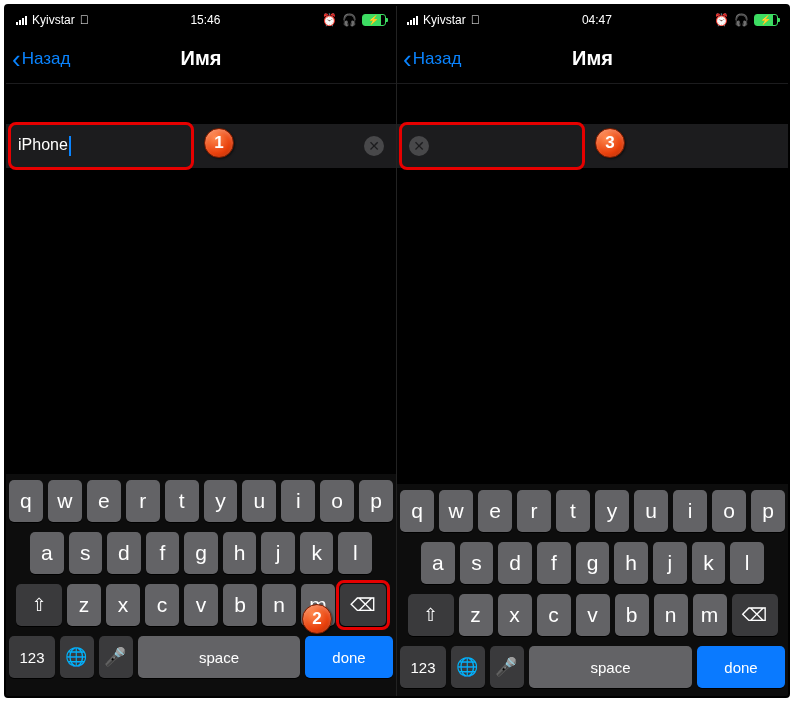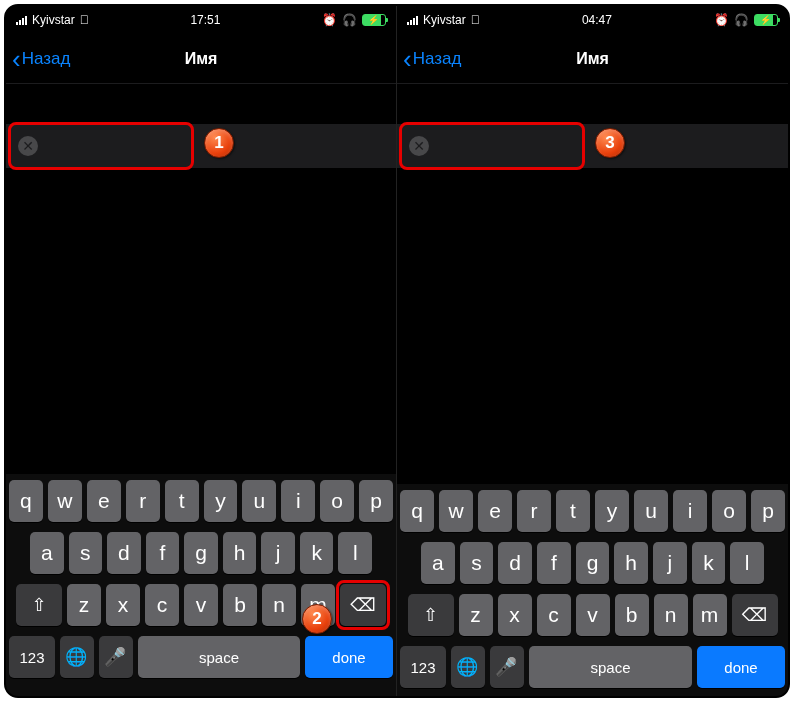--- a/index.html
+++ b/index.html
@@ -8,21 +8,21 @@
     background: #fff;
     width: 794px;
     height: 703px;
     position: relative;
   }
   .container {
     position: absolute;
     left: 4px; top: 4px;
     width: 786px; height: 694px;
     border: 2px solid #000;
-    border-radius: 14px;
+    border-radius: 4px;
     overflow: hidden;
     display: flex;
     background: #000;
   }
   .phone {
     width: 50%;
     height: 100%;
     background: #000;
     position: relative;
     display: flex;
@@ -59,21 +59,21 @@
     font-size: 26px;
     line-height: 1;
     margin-right: 1px;
     font-weight: 300;
   }
   .nav-title {
     position: absolute;
     left: 50%;
     transform: translateX(-50%);
     color: #fff;
-    font-size: 16px;
+    font-size: 20px;
     font-weight: 600;
   }
   .content {
     flex: 1;
     position: relative;
     padding-top: 40px;
   }
   .input-row {
     background: #1c1c1e;
     height: 44px;
@@ -217,40 +217,41 @@
       <div class="status-left">
         <span class="signal-bars">
             <span></span>
             <span></span>
             <span></span>
             <span></span>
           </span>
         <span>Kyivstar</span>
         <span>􀙇</span>
       </div>
-      <div>17:51</div>
+      <div>15:46</div>
       <div class="status-right">
         <span>⏰</span>
         <span>🎧</span>
         <span class="battery-icon">
             <span class="battery-bolt">⚡</span>
           </span>
       </div>
     </div>
 
     <div class="nav-bar">
       <div class="back-btn">
         <span class="back-chevron">‹</span>
         <span>Назад</span>
       </div>
       <div class="nav-title">Имя</div>
     </div>
 
     <div class="content">
       <div class="input-row">
+        <span class="text-field"><span>iPhone</span><span class="cursor"></span></span>
         <span class="clear-btn">✕</span>
         <div class="highlight-box" style="left:2px;top:-2px;width:186px;height:48px;"></div>
       </div>
       <div class="badge" style="left:198px;top:44px;">1</div>
     </div>
 
     <div class="keyboard">
       <div class="kb-row" id="l-r1">
           <div class="key letter">q</div>
           <div class="key letter">w</div>

